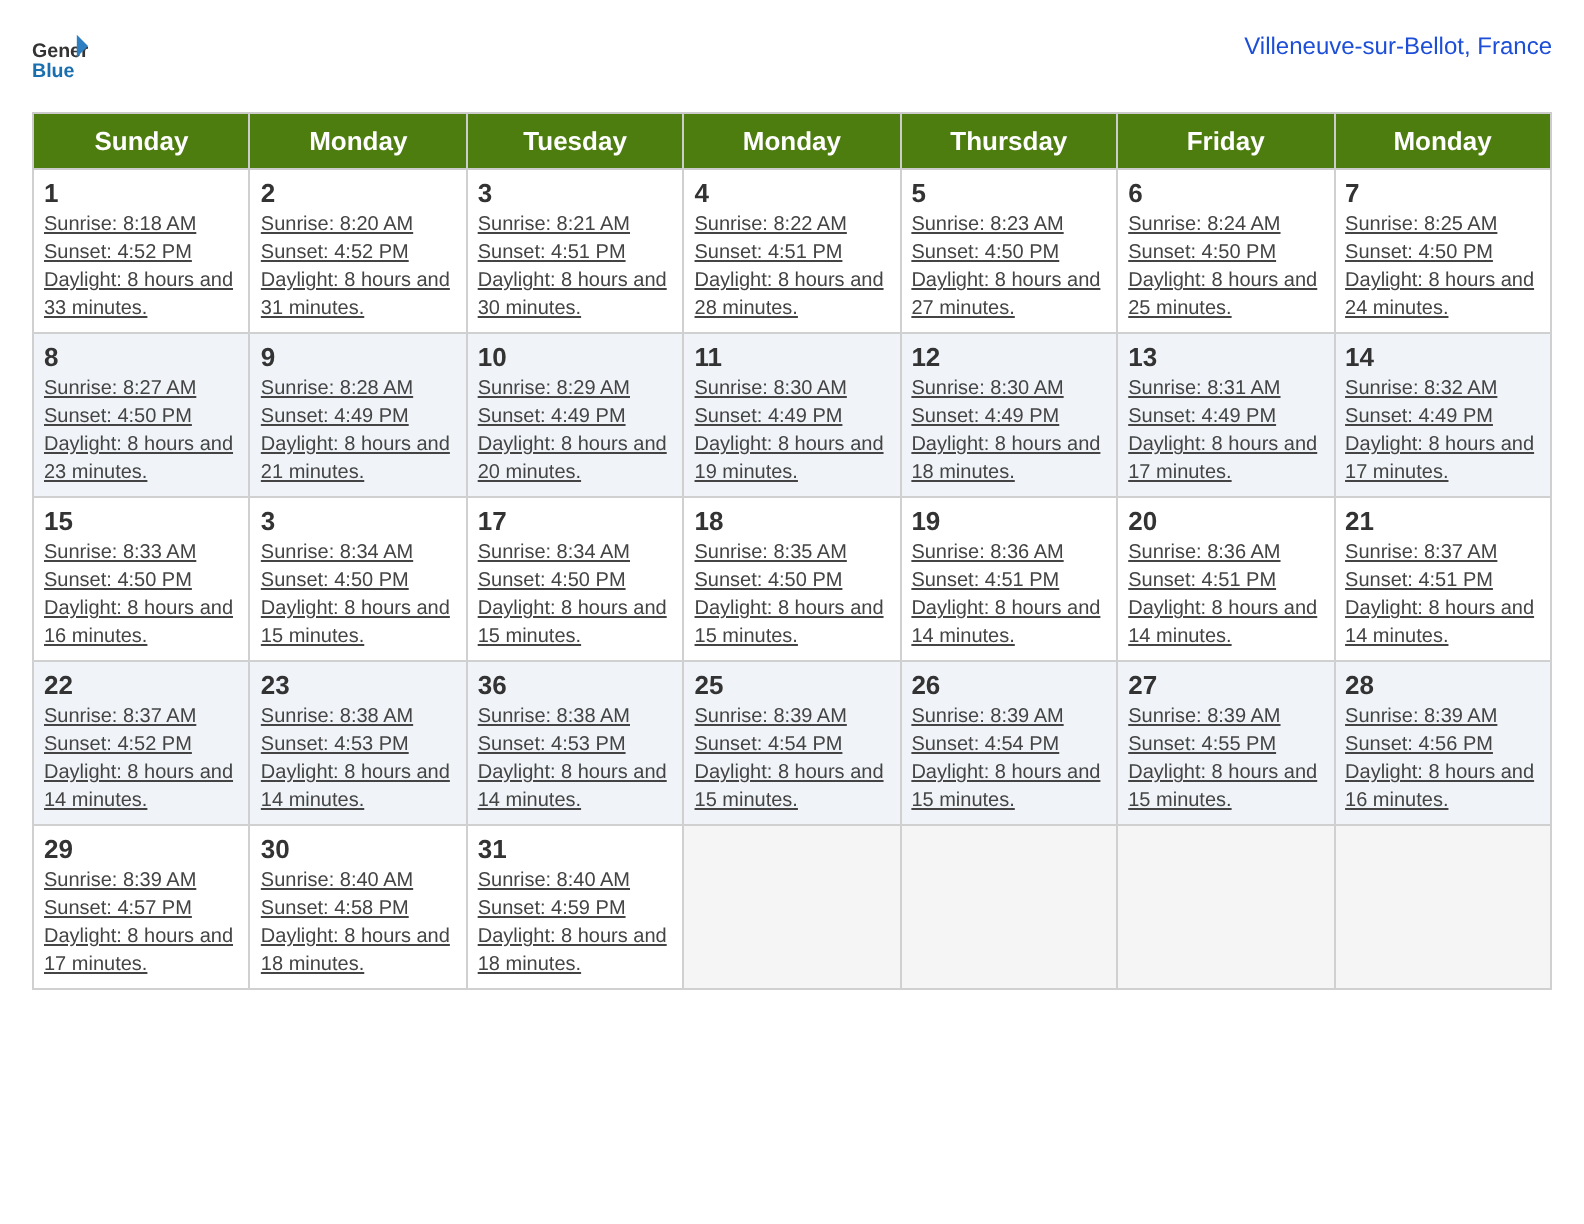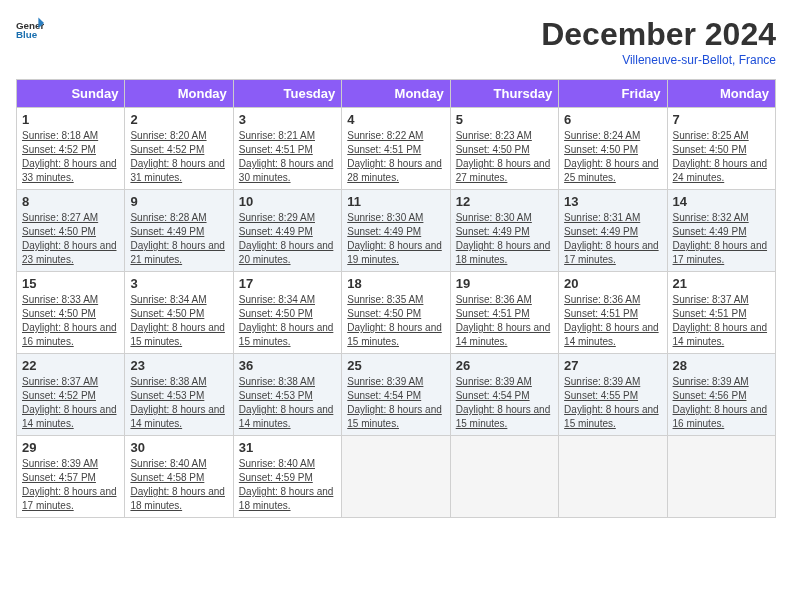--- a/index.html
+++ b/index.html
@@ -36,25 +36,25 @@
     .location-title {
       font-size: 12px;
       color: #1d4ed8;
     }
     .calendar-table {
       width: 100%;
       border-collapse: collapse;
       table-layout: fixed;
     }
     .calendar-table th {
-      background-color: #8b5cf6;
+      background-color: #4d7c0f;
       color: #fff;
       font-size: 13px;
       font-weight: bold;
-      text-align: right;
+      text-align: center;
       padding: 6px 6px;
       border: 1px solid #ccc;
     }
     .calendar-table td {
       border: 1px solid #d0d0d0;
       vertical-align: top;
       padding: 4px 5px;
       font-size: 10.5px;
       color: #333;
       background: #fff;
@@ -85,21 +85,20 @@
 
 <div class="header-section">
   <div class="logo">
     <svg class="logo-icon" viewBox="0 0 40 40">
       <text x="0" y="18" font-size="14" font-weight="bold" fill="#333">General</text>
       <text x="0" y="32" font-size="14" font-weight="bold" fill="#1a6faf">Blue</text>
       <polygon points="32,2 40,10 32,18" fill="#2d7fc1"></polygon>
     </svg>
   </div>
   <div class="title-area">
-    <div class="month-title">December 2024</div>
     <div class="location-title">Villeneuve-sur-Bellot, France</div>
   </div>
 </div>
 
 <table class="calendar-table">
   <thead>
     <tr>
       <th>Sunday</th>
       <th>Monday</th>
       <th>Tuesday</th>

